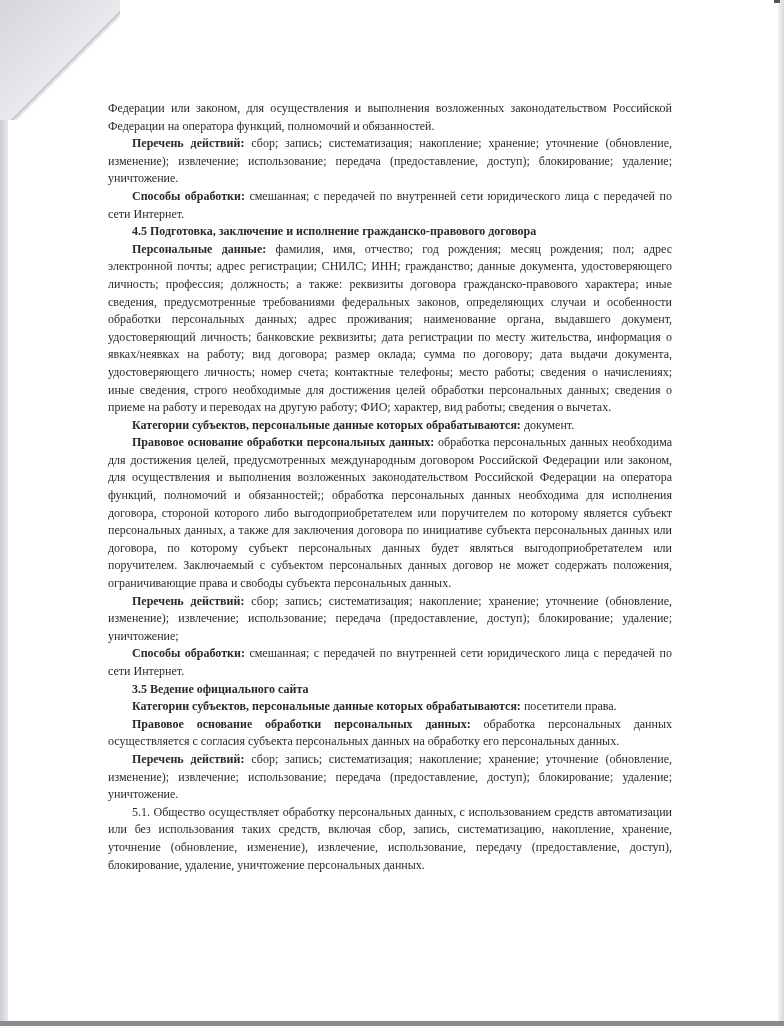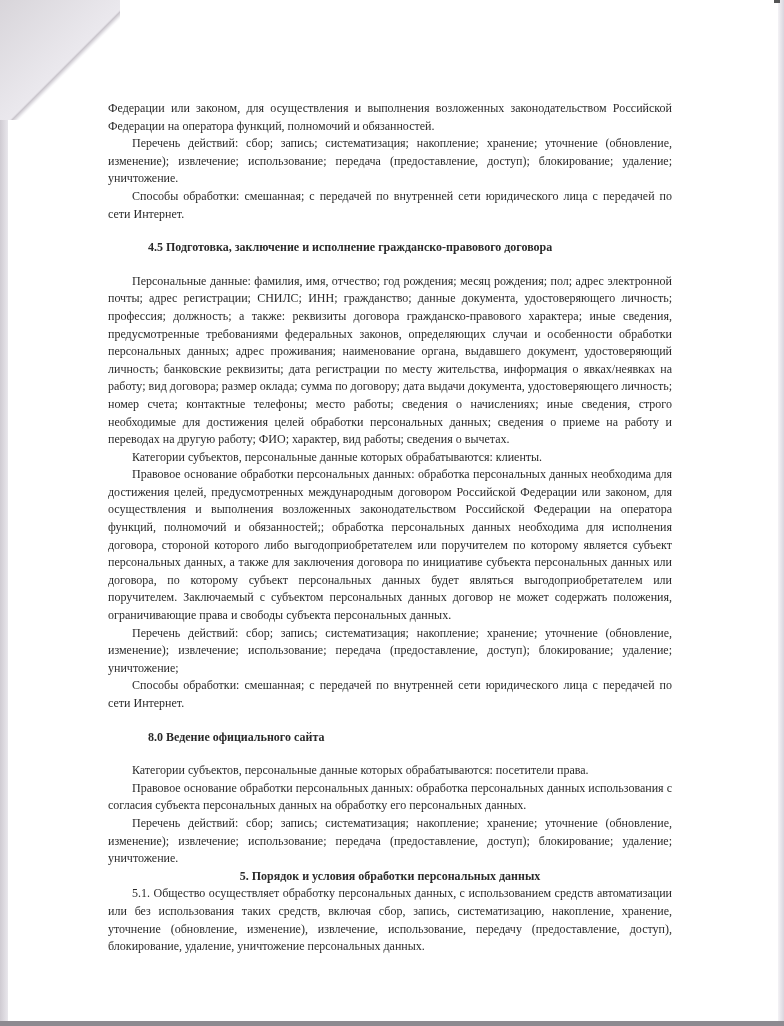--- a/index.html
+++ b/index.html
@@ -30,22 +30,22 @@
   .fold-edge {
     position: absolute; left: 0; top: 0; width: 120px; height: 120px;
     background: linear-gradient(135deg, transparent 54%, #c9c5cc 55%, #f3f2f5 57%, transparent 58%);
   }
   .page {
     position: absolute; left: 108px; top: 100px; width: 564px;
     font-size: 12px; line-height: 17.6px;
   }
   .p { text-align: justify; text-indent: 24px; margin: 0; }
   .p.noindent { text-indent: 0; }
-  .b { font-weight: normal; }
-  .h { font-weight: bold; margin: 16px; text-indent: 24px; }
+  .b { font-weight: bold; }
+  .h { font-weight: bold; margin: 0; text-indent: 24px; }
   .hc { font-weight: bold; margin: 0; text-align: center; }
 </style>
 </head>
 <body>
 
 <div class="scan-left"></div>
 <div class="scan-right"></div>
 <div class="scan-top-right-mark"></div>
 <div class="folded-corner"></div>
 <div class="fold-edge"></div>
@@ -56,35 +56,34 @@
   <p class="p noindent">Федерации или законом, для осуществления и выполнения возложенных законодательством Российской Федерации на оператора функций, полномочий и обязанностей.</p>
 
   <p class="p"><span class="b">Перечень действий:</span><span> сбор; запись; систематизация; накопление; хранение; уточнение (обновление, изменение); извлечение; использование; передача (предоставление, доступ); блокирование; удаление; уничтожение.</span></p>
 
   <p class="p"><span class="b">Способы обработки:</span><span> смешанная; с передачей по внутренней сети юридического лица с передачей по сети Интернет.</span></p>
 
   <p class="h">4.5 Подготовка, заключение и исполнение гражданско-правового договора</p>
 
   <p class="p"><span class="b">Персональные данные:</span><span> фамилия, имя, отчество; год рождения; месяц рождения; пол; адрес электронной почты; адрес регистрации; СНИЛС; ИНН; гражданство; данные документа, удостоверяющего личность; профессия; должность; а также: реквизиты договора гражданско-правового характера; иные сведения, предусмотренные требованиями федеральных законов, определяющих случаи и особенности обработки персональных данных; адрес проживания; наименование органа, выдавшего документ, удостоверяющий личность; банковские реквизиты; дата регистрации по месту жительства, информация о явках/неявках на работу; вид договора; размер оклада; сумма по договору; дата выдачи документа, удостоверяющего личность; номер счета; контактные телефоны; место работы; сведения о начислениях; иные сведения, строго необходимые для достижения целей обработки персональных данных; сведения о приеме на работу и переводах на другую работу; ФИО; характер, вид работы; сведения о вычетах.</span></p>
 
-  <p class="p"><span class="b">Категории субъектов, персональные данные которых обрабатываются:</span><span> клиенты.</span></p>
+  <p class="p"><span class="b">Категории субъектов, персональные данные которых обрабатываются:</span><span> документ.</span></p>
 
   <p class="p"><span class="b">Правовое основание обработки персональных данных:</span><span> обработка персональных данных необходима для достижения целей, предусмотренных международным договором Российской Федерации или законом, для осуществления и выполнения возложенных законодательством Российской Федерации на оператора функций, полномочий и обязанностей;; обработка персональных данных необходима для исполнения договора, стороной которого либо выгодоприобретателем или поручителем по которому является субъект персональных данных, а также для заключения договора по инициативе субъекта персональных данных или договора, по которому субъект персональных данных будет являться выгодоприобретателем или поручителем. Заключаемый с субъектом персональных данных договор не может содержать положения, ограничивающие права и свободы субъекта персональных данных.</span></p>
 
   <p class="p"><span class="b">Перечень действий:</span><span> сбор; запись; систематизация; накопление; хранение; уточнение (обновление, изменение); извлечение; использование; передача (предоставление, доступ); блокирование; удаление; уничтожение;</span></p>
 
   <p class="p"><span class="b">Способы обработки:</span><span> смешанная; с передачей по внутренней сети юридического лица с передачей по сети Интернет.</span></p>
 
-  <p class="h">8.0 Ведение официального сайта</p>
+  <p class="h">3.5 Ведение официального сайта</p>
 
 
   <p class="p"><span class="b">Категории субъектов, персональные данные которых обрабатываются:</span><span> посетители права.</span></p>
 
-  <p class="p"><span class="b">Правовое основание обработки персональных данных:</span><span> обработка персональных данных использования с согласия субъекта персональных данных на обработку его персональных данных.</span></p>
+  <p class="p"><span class="b">Правовое основание обработки персональных данных:</span><span> обработка персональных данных осуществляется с согласия субъекта персональных данных на обработку его персональных данных.</span></p>
 
   <p class="p"><span class="b">Перечень действий:</span><span> сбор; запись; систематизация; накопление; хранение; уточнение (обновление, изменение); извлечение; использование; передача (предоставление, доступ); блокирование; удаление; уничтожение.</span></p>
 
 
-  <p class="hc">5. Порядок и условия обработки персональных данных</p>
 
   <p class="p">5.1. Общество осуществляет обработку персональных данных, с использованием средств автоматизации или без использования таких средств, включая сбор, запись, систематизацию, накопление, хранение, уточнение (обновление, изменение), извлечение, использование, передачу (предоставление, доступ), блокирование, удаление, уничтожение персональных данных.</p>
 
 </div>
 
 </body></html>

